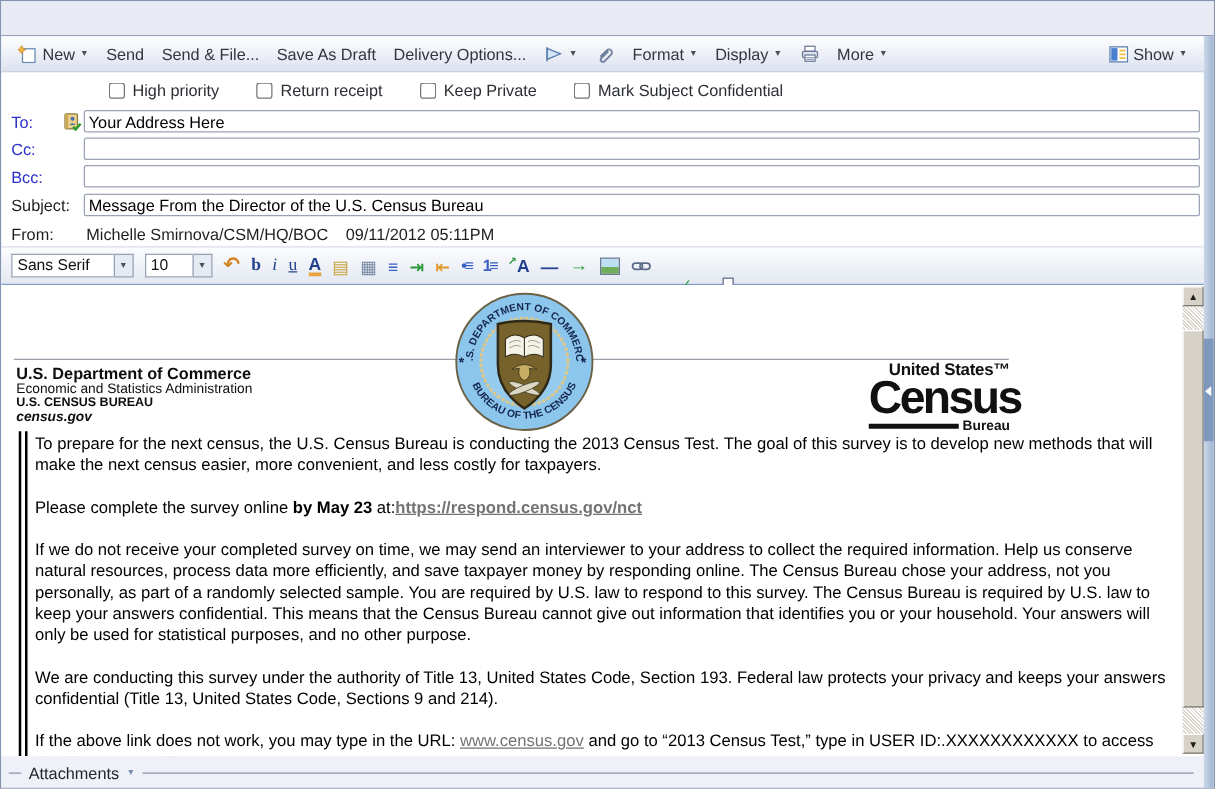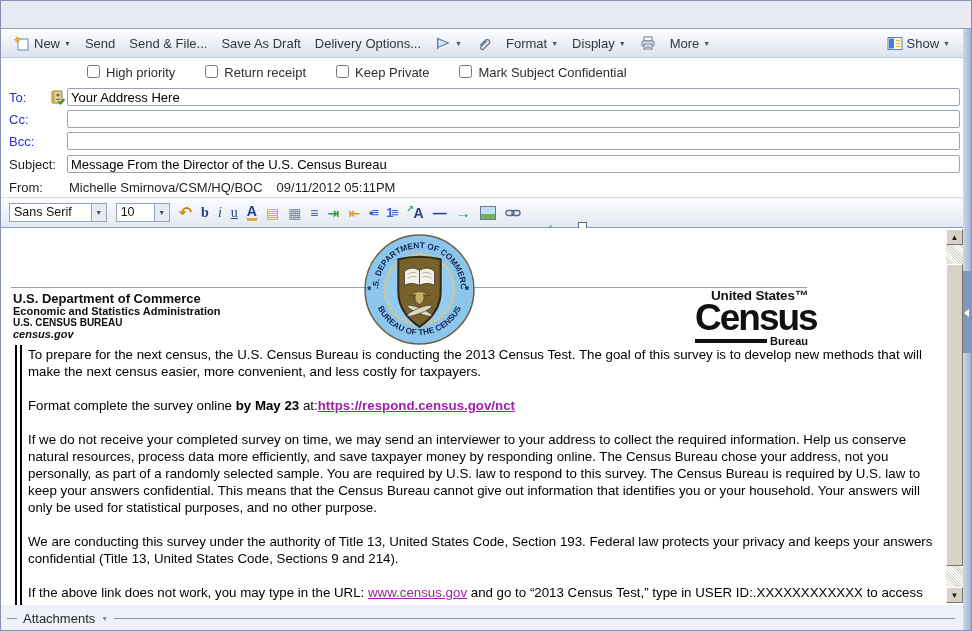--- a/index.html
+++ b/index.html
@@ -15,21 +15,21 @@
   .toolbar{position:absolute;left:0;top:28px;right:8px;height:29px;box-sizing:border-box;
     background:linear-gradient(#fdfeff,#dde2ee);border-bottom:1px solid #bcc6da;
     display:flex;align-items:center;padding:0 6px;font-size:13px;color:#33363c;white-space:nowrap;}
   .tb-item{display:inline-flex;align-items:center;gap:4px;padding:3px 7px;border-radius:2px;cursor:default;}
   .caret{font-size:7px;color:#4a4f59;line-height:1;}
   .spacer{flex:1;}
   .icon16{width:16px;height:15px;display:inline-block;vertical-align:middle;}
   
   .opts-row{position:absolute;left:0;top:57px;right:8px;height:28px;background:#ffffff;
     display:flex;align-items:center;padding-left:66px;gap:10px;font-size:13px;color:#2b2e33;}
-  .opt{display:inline-flex;align-items:flex-start;gap:6px;padding-left:20px;}
+  .opt{display:inline-flex;align-items:center;gap:6px;padding-left:20px;}
   .opt input{width:13px;height:13px;margin:0;accent-color:#ffffff;}
   
   .fields{position:absolute;left:0;top:85px;right:8px;height:111px;background:#fff;font-size:13px;}
   .frow{position:absolute;left:0;right:0;height:22px;}
   .flabel{position:absolute;left:8px;top:3px;}
   .lbl-blue{color:#2a2ecb;}
   .lbl-dark{color:#1c1e22;}
   .addr-icon{position:absolute;left:49px;top:2px;}
   .finput{position:absolute;left:66px;right:3px;top:1px;height:16px;border:1px solid #9aa3b6;
     border-radius:2px;font-family:inherit;font-size:13px;padding:0 3px;color:#000;}
@@ -66,35 +66,35 @@
   .ic-spell{font-size:10px;font-weight:bold;color:#23418c;position:relative;letter-spacing:-0.5px;margin-top:40px;}
   .ic-spell .mk{color:#2f9a3f;font-size:11px;position:relative;top:-4px;left:-1px;}
   .ic-dict .bx{color:#5a6a88;font-size:11px;position:relative;top:-4px;left:-1px;border:1px solid #5a6a88;
     width:7px;height:9px;display:inline-block;background:#fff;}
   
   .body-wrap{position:absolute;left:0;top:227px;right:8px;height:377px;background:#fff;}
   .rich-body{position:absolute;left:0;top:0;right:17px;bottom:0;overflow:hidden;background:#fff;}
   .org-rule{position:absolute;left:10px;top:59px;width:796px;height:1px;background:#9aa0a8;}
   .org-block{position:absolute;left:12px;top:64px;color:#0d0d0d;line-height:1.08;}
   .org-l1{font-size:13px;font-weight:bold;}
-  .org-l2{font-size:11px;font-weight:bold;}
+  .org-l2{font-size:11px;font-weight:normal;}
   .org-l3{font-size:10px;font-weight:bold;}
   .org-l4{font-size:11px;font-weight:bold;font-style:italic;}
   .seal{position:absolute;left:362px;top:5px;}
   .census-logo{position:absolute;left:694px;top:61px;width:113px;color:#111;}
   .cl-top{font-weight:bold;font-size:13.5px;text-align:right;line-height:1;letter-spacing:-0.2px;}
   .cl-main{font-weight:bold;font-size:37px;line-height:0.82;letter-spacing:-2px;margin-top:0px;}
   .cl-bottom{display:flex;align-items:center;gap:3px;margin-top:2px;}
   .cl-bar{height:4px;background:#111;flex:1;}
   .cl-bureau{font-weight:bold;font-size:11px;}
   .quote-bars{position:absolute;left:14px;top:117px;bottom:0;width:7px;box-sizing:border-box;
     border-left:2px solid #000;border-right:2px solid #000;}
   .paras{position:absolute;left:27px;right:6px;top:118px;font-size:13.3px;line-height:17px;color:#000;}
   .paras p{margin:0 0 17px 0;}
-  .paras a{color:#a21caf;text-align:center;}
+  .paras a{color:#737373;text-align:center;}
   .lnk-bold{font-weight:bold;}
   
   .vscroll{position:absolute;right:0;top:1px;width:17px;height:374px;
     background:repeating-linear-gradient(45deg,#ffffff 0 1px,#d9d5cc 1px 2px);}
   .sb-btn{position:absolute;left:0;width:17px;height:16px;background:#d6d2c8;box-sizing:border-box;
     border:1px solid;border-color:#ffffff #7a766e #7a766e #ffffff;color:#1c1c1c;font-size:8px;
     display:flex;align-items:center;justify-content:center;}
   .sb-up{top:0;}
   .sb-down{bottom:0;}
   .sb-thumb{position:absolute;left:0;top:35px;width:17px;height:302px;background:#d6d2c8;
@@ -319,21 +319,21 @@
         <div class="cl-bottom">
           <span class="cl-bar"></span>
           <span class="cl-bureau">Bureau</span>
         </div>
       </div>
 
       <div class="quote-bars"></div>
 
       <div class="paras">
         <p>To prepare for the next census, the U.S. Census Bureau is conducting the 2013 Census Test. The goal of this survey is to develop new methods that will make the next census easier, more convenient, and less costly for taxpayers.</p>
-        <p><span>Format complete the survey online </span><b>by May 23</b><span> at:</span><a href="#" class="lnk-bold">https://respond.census.gov/nct</a></p>
+        <p><span>Please complete the survey online </span><b>by May 23</b><span> at:</span><a href="#" class="lnk-bold">https://respond.census.gov/nct</a></p>
         <p>If we do not receive your completed survey on time, we may send an interviewer to your address to collect the required information.  Help us conserve natural resources, process data more efficiently, and save taxpayer money by responding online.  The Census Bureau chose your address, not you personally, as part of a randomly selected sample. You are required by U.S. law to respond to this survey. The Census Bureau is required by U.S. law to keep your answers confidential. This means that the Census Bureau cannot give out information that identifies you or your household. Your answers will only be used for statistical purposes, and no other purpose.</p>
         <p>We are conducting this survey under the authority of Title 13, United States Code, Section 193. Federal law protects your privacy and keeps your answers confidential (Title 13, United States Code, Sections 9 and 214).</p>
         <p><span>If the above link does not work, you may type in the URL: </span><a href="#">www.census.gov</a><span> and go to “2013 Census Test,” type in USER ID:.XXXXXXXXXXXX to access the 2013 Census Test.</span></p>
       </div>
     </div>
 
     <div class="vscroll">
       <div class="sb-btn sb-up">▲</div>
       <div class="sb-thumb"></div>
       <div class="sb-btn sb-down">▼</div>

